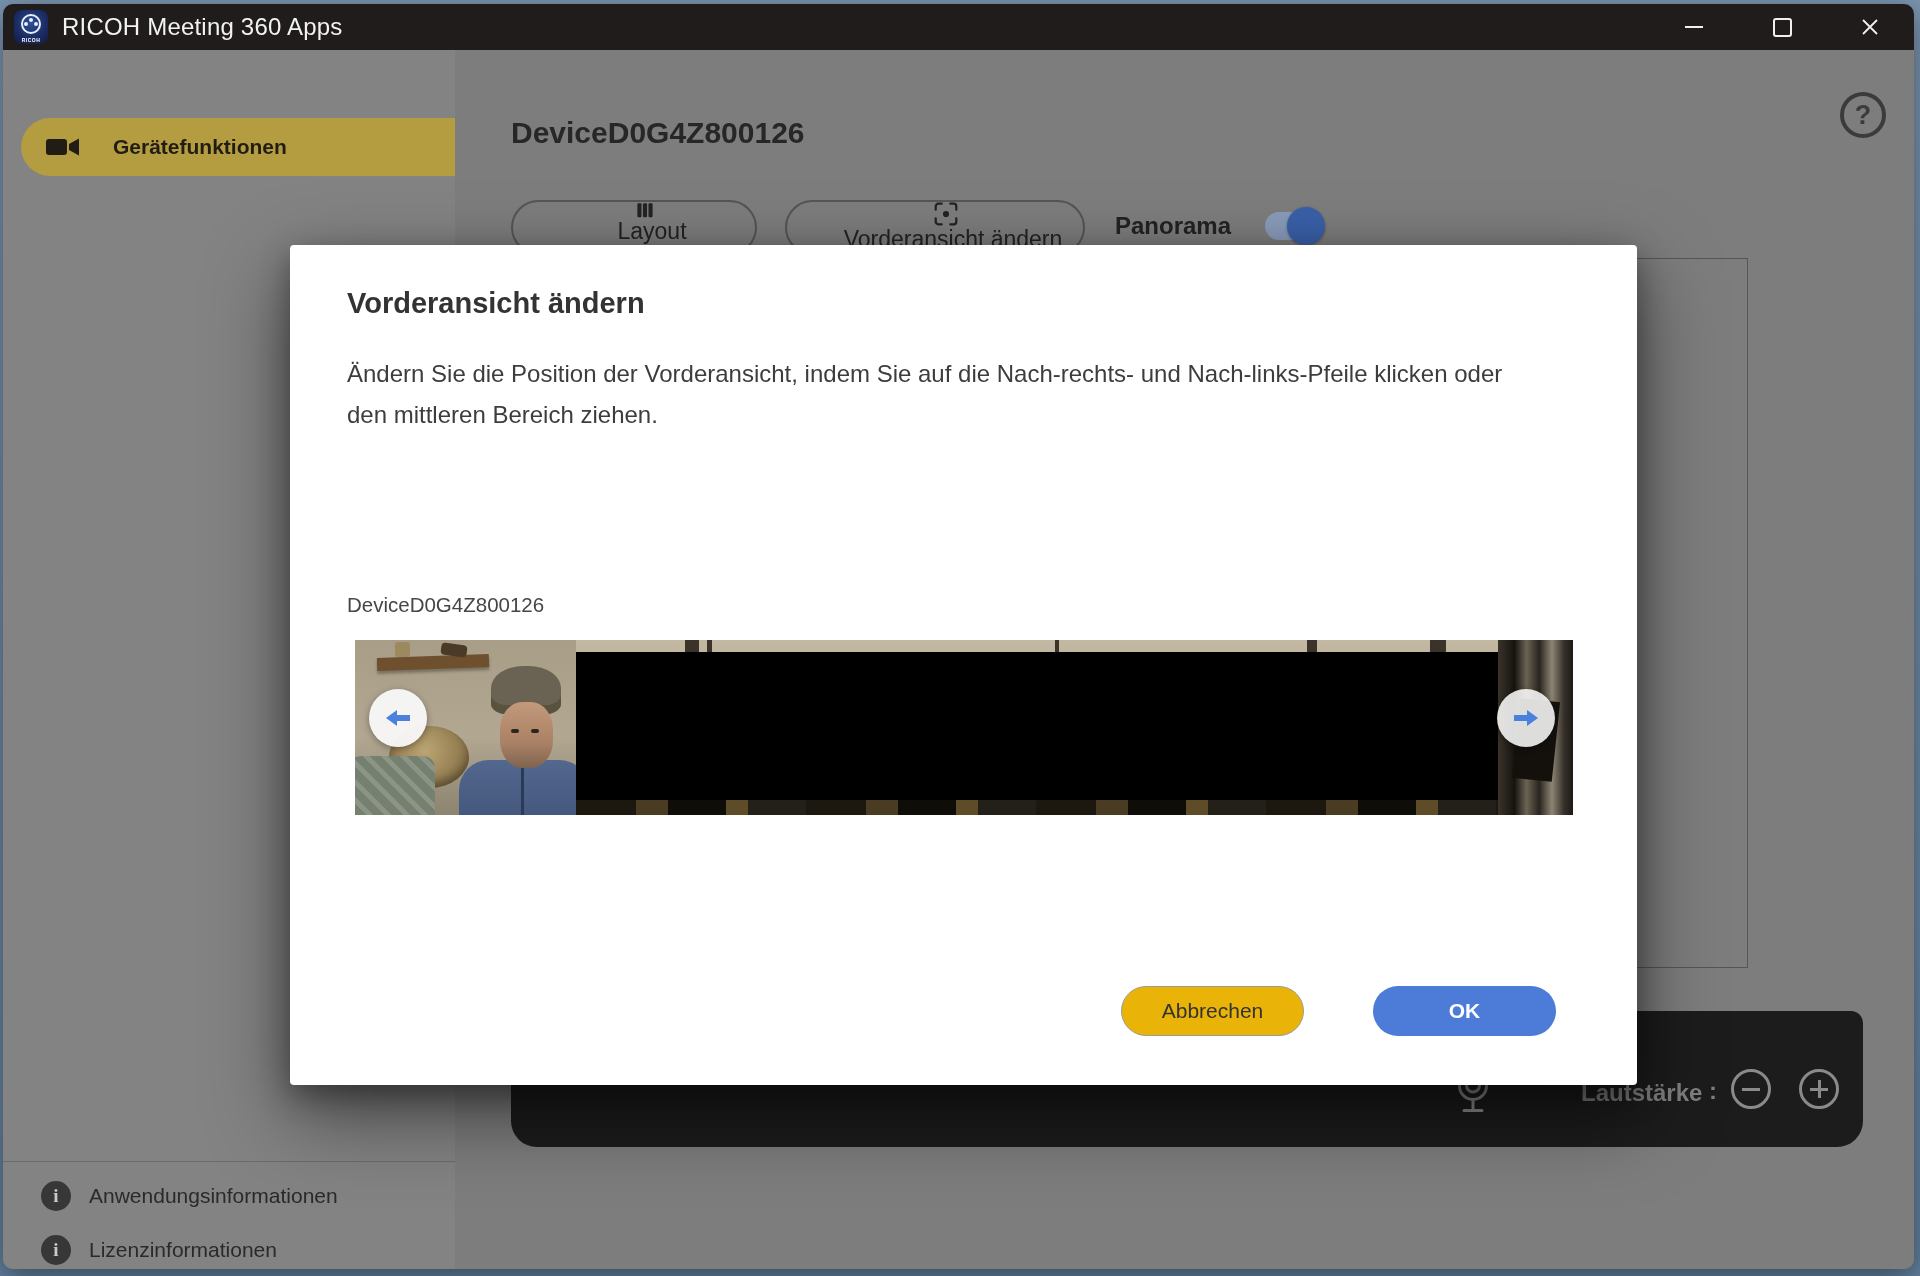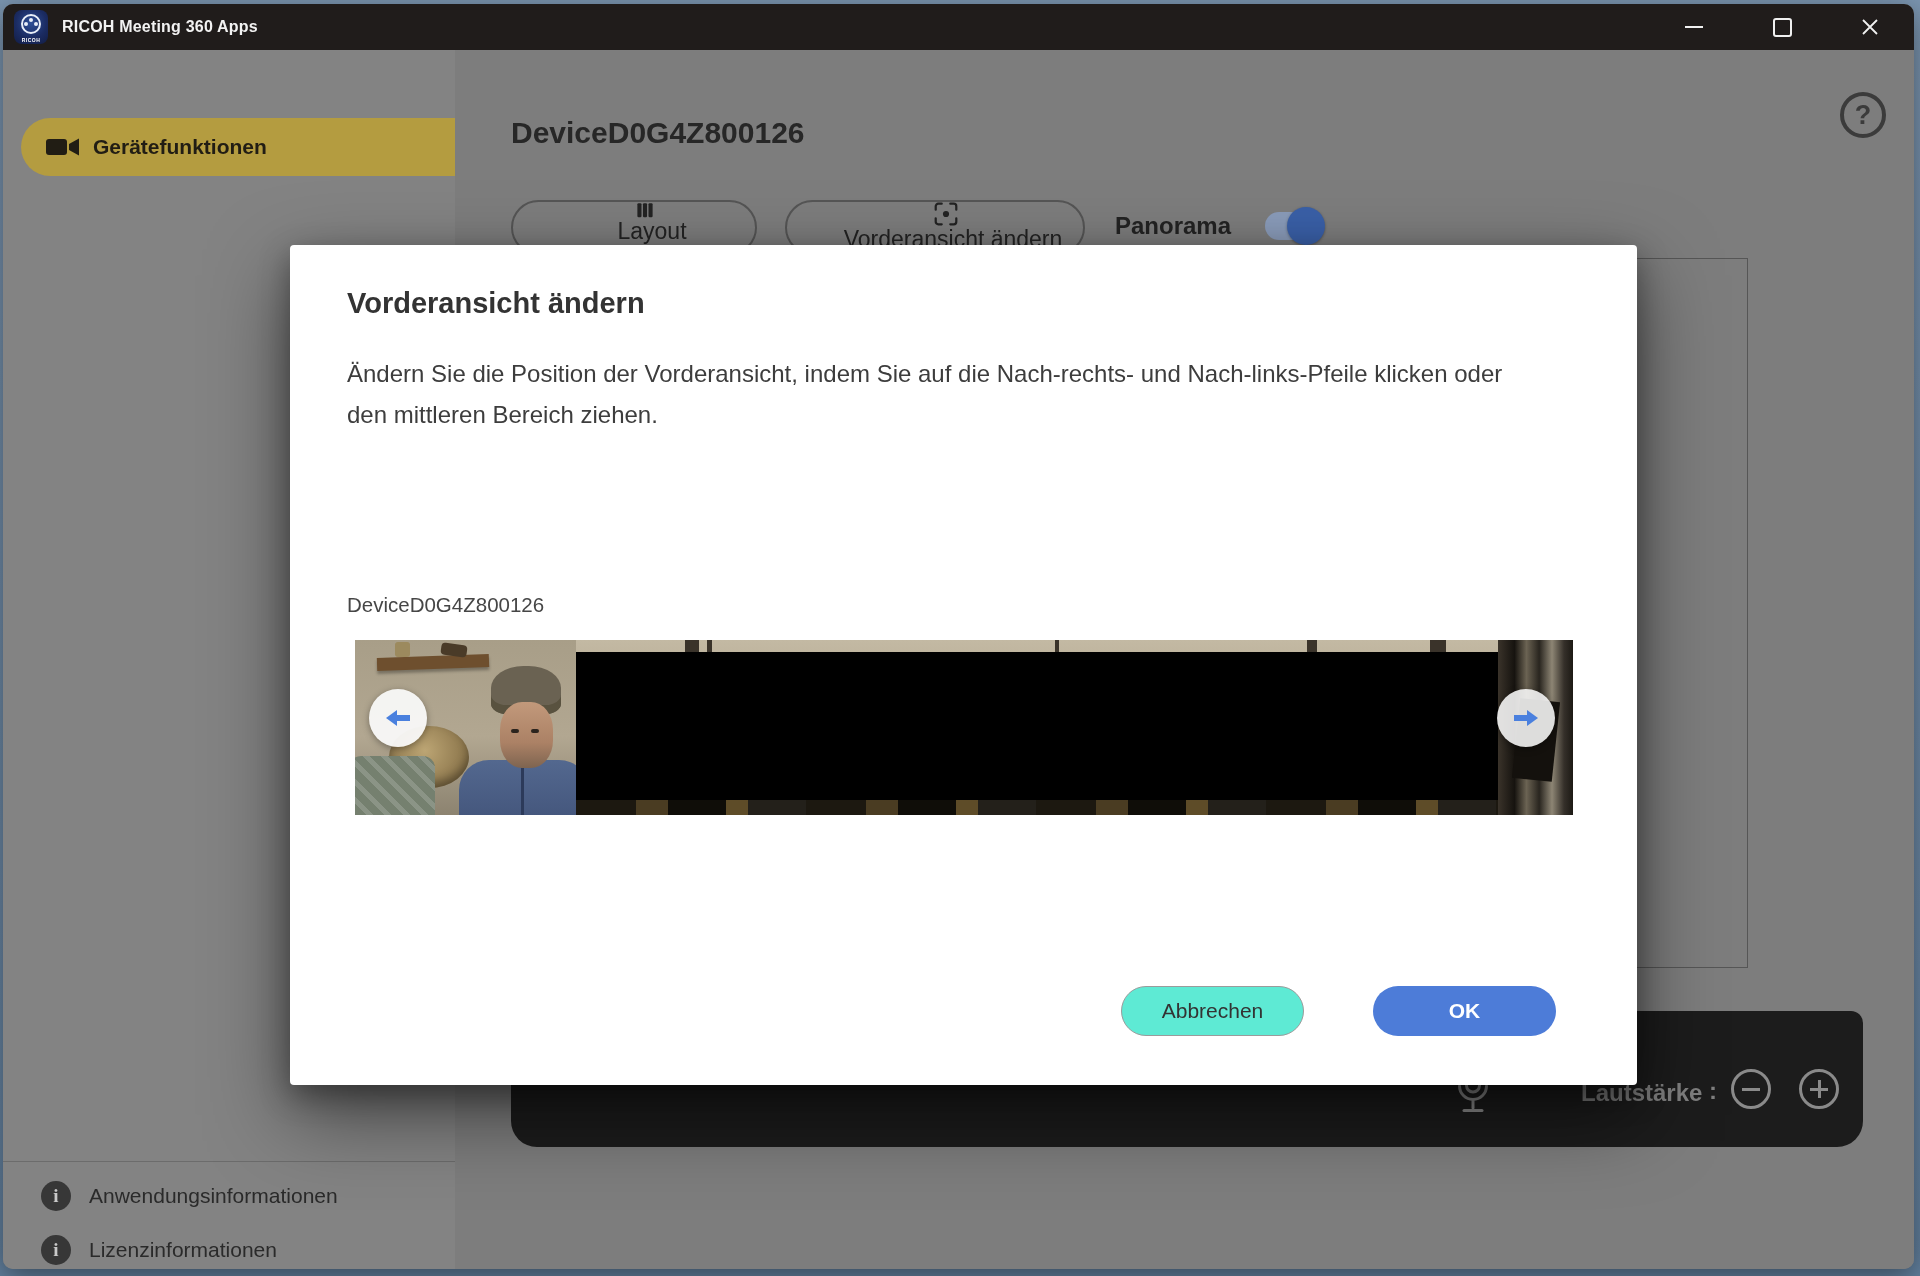--- a/index.html
+++ b/index.html
@@ -8,29 +8,29 @@
   
   .app-window{position:absolute;left:3px;top:4px;right:6px;bottom:7px;border-radius:10px;overflow:hidden;background:#7d7d7d;box-shadow:0 8px 30px rgba(0,0,0,.45);}
   .titlebar{position:absolute;left:0;top:0;right:0;height:46px;background:#201c1b;display:flex;align-items:center;}
   .app-icon{width:34px;height:34px;margin-left:11px;border-radius:8px;background:radial-gradient(circle at 50% 38%,#2e4f97 0%,#1b2c63 55%,#121d45 100%);position:relative;flex:0 0 auto;}
   .app-icon .globe{position:absolute;left:7px;top:4px;width:20px;height:20px;border-radius:50%;border:2px solid #e8eef8;box-sizing:border-box;}
   .app-icon .globe i{position:absolute;width:4px;height:4px;border-radius:50%;background:#e8eef8;}
   .app-icon .globe i:nth-child(1){left:6px;top:2px;}
   .app-icon .globe i:nth-child(2){left:1px;top:6px;}
   .app-icon .globe i:nth-child(3){left:11px;top:6px;}
   .app-icon .brand{position:absolute;left:0;right:0;bottom:1px;text-align:center;font-size:5px;font-weight:bold;color:#fff;letter-spacing:.5px;}
-  .title-text{color:#f2f2f2;font-size:16px;font-weight:700;margin-left:14px;letter-spacing:.2px;}
+  .title-text{color:#f2f2f2;font-size:24px;font-weight:400;margin-left:14px;letter-spacing:.2px;}
   .win-btns{position:absolute;right:0;top:0;height:46px;display:flex;}
   .win-btn{width:88px;height:46px;display:flex;align-items:center;justify-content:center;cursor:pointer;}
   .glyph-min{width:18px;height:2px;background:#f0f0f0;}
   .glyph-max{width:15px;height:15px;border:2px solid #f0f0f0;border-radius:3px;}
 
   
   .sidebar{position:absolute;left:0;top:46px;bottom:0;width:452px;background:#838383;}
-  .nav-pill{position:absolute;left:18px;top:68px;width:434px;height:58px;background:#b49c40;border-radius:29px 0 0 29px;display:flex;align-items:center;cursor:pointer;}
+  .nav-pill{position:absolute;left:18px;top:68px;width:434px;height:58px;background:#b49c40;border-radius:29px 0 0 29px;display:flex;align-items:center;cursor:pointer;gap:20px;}
   .nav-item{position:absolute;left:18px;top:138px;width:434px;height:52px;display:flex;align-items:center;cursor:pointer;}
   .nav-icon{width:36px;margin-left:24px;display:flex;justify-content:center;flex:0 0 auto;}
   .nav-label{margin-left:12px;font-size:21px;font-weight:600;color:#211d14;}
   .nav-item .nav-label{color:#262626;}
   .side-divider{position:absolute;left:0;top:1111px;width:452px;height:1px;background:#6c6c6c;}
   .foot-item{position:absolute;left:0;width:452px;height:52px;display:flex;align-items:center;cursor:pointer;}
   .foot-item.fi1{top:1120px;}
   .foot-item.fi2{top:1174px;}
   .info-badge{width:30px;height:30px;border-radius:50%;background:#373737;color:#c9c9c9;font-size:19px;font-weight:bold;display:flex;align-items:center;justify-content:center;margin-left:38px;flex:0 0 auto;font-family:"Liberation Serif",serif;}
   .foot-label{margin-left:18px;font-size:21px;color:#2a2a2a;text-align:center;}
@@ -85,21 +85,21 @@
   .scene-right{position:absolute;left:1143px;top:0;width:75px;height:175px;
     background:linear-gradient(90deg,#3a332a 0%,#16130f 22%,#6b6353 38%,#29251f 55%,#8d8574 72%,#35302a 88%,#1c1914 100%);}
   .scene-right:after{content:"";position:absolute;left:18px;top:60px;width:40px;height:80px;background:#14110d;transform:rotate(6deg);}
   .bottomband{position:absolute;left:221px;top:155px;width:922px;height:20px;
     background:repeating-linear-gradient(90deg,#1c1810 0 60px,#4a3c22 60px 92px,#0f0d08 92px 150px,#5e4c28 150px 172px,#23201a 172px 230px);}
   .censor{position:absolute;left:221px;top:12px;width:922px;height:148px;background:#000;}
   .nav-circle{position:absolute;top:49px;width:58px;height:58px;border-radius:50%;background:rgba(249,249,249,.94);box-shadow:0 2px 7px rgba(0,0,0,.35);display:flex;align-items:center;justify-content:center;cursor:pointer;}
   .nav-circle.left{left:14px;}
   .nav-circle.right{left:1142px;background:rgba(249,249,249,.88);}
   .modal-btn{position:absolute;top:741px;width:183px;height:50px;border-radius:25px;display:flex;align-items:center;justify-content:center;box-sizing:border-box;cursor:pointer;}
-  .btn-cancel{left:831px;background:#5eead4;border:1.5px solid #9b9b9b;font-size:21px;color:#333;}
+  .btn-cancel{left:831px;background:#eab308;border:1.5px solid #9b9b9b;font-size:21px;color:#333;}
   .btn-ok{left:1083px;background:#4d7cd8;font-size:21px;font-weight:bold;color:#fff;}
 </style>
 </head>
 <body>
 
 <div class="stage">
   <div class="app-window">
 
     <div class="titlebar">
       <div class="app-icon">

